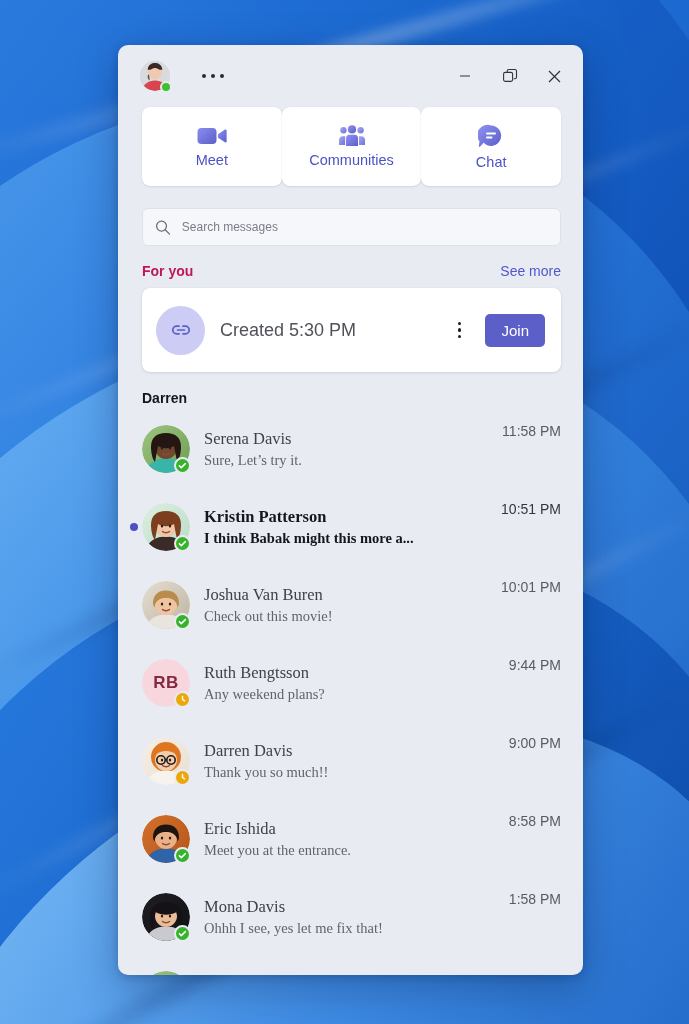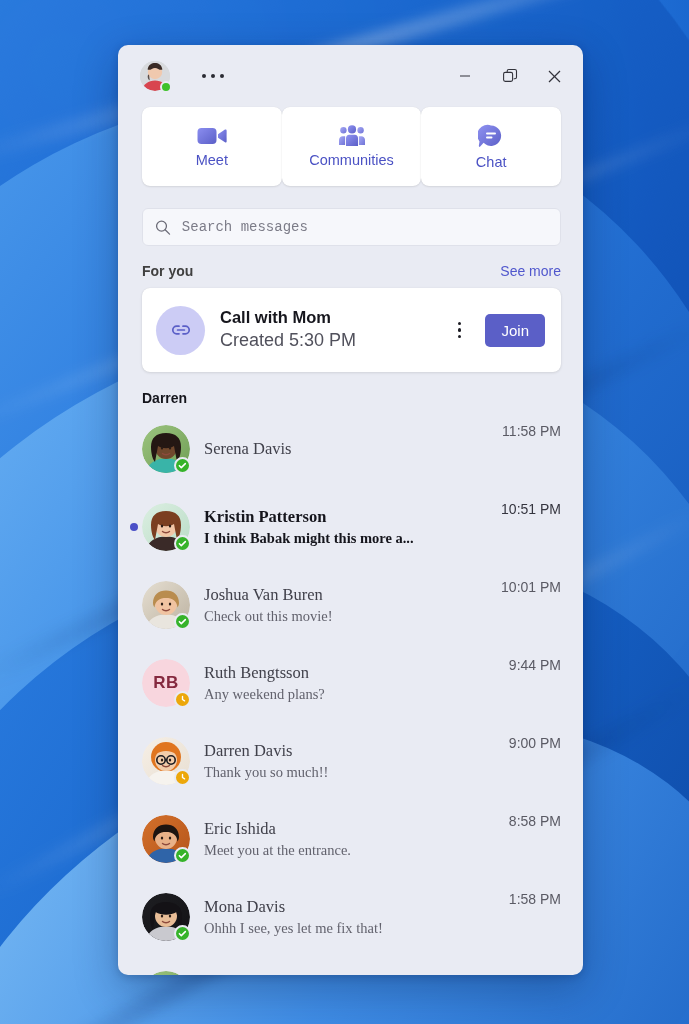--- a/index.html
+++ b/index.html
@@ -161,32 +161,32 @@
     height: 38px;
     background: #f6f7fb;
     border: 1px solid #dfe1ea;
     border-radius: 6px;
     display: flex; align-items: center;
     padding: 0 12px;
     gap: 11px;
   }
   .search-box input {
     border: none; outline: none; background: transparent;
-    font-family: Liberation Mono, monospace;
-    font-size: 14px; color: #a21caf; width: 100%;
+    font-family: Liberation Sans, sans-serif;
+    font-size: 12px; color: #a21caf; width: 100%;
   }
   .search-box input::placeholder { color: #7c7c88; }
 
   
   .section-head {
     display: flex; align-items: baseline; justify-content: space-between;
     padding: 17px 22px 9px 24px;
     flex: none;
   }
-  .section-title { font-size: 14px; font-weight: bold; color: #404040; }
+  .section-title { font-size: 14px; font-weight: bold; color: #be185d; }
   .see-more {
     font-size: 14px; color: #5057cd; cursor: pointer; text-align: right;
   }
 
   
   .foryou-wrap { padding: 0 22px 0 24px; flex: none; }
   .foryou-card {
     background: #fff; border-radius: 8px;
     box-shadow: 0 1px 3px rgba(0,0,0,.10), 0 0 1px rgba(0,0,0,.10);
     height: 84px;
@@ -419,21 +419,20 @@
     <div class="foryou-wrap">
       <div class="foryou-card">
         <div class="link-circle">
           <svg width="22" height="22" viewBox="0 0 22 22">
             <path d="M9 7.2H6.6a3.8 3.8 0 0 0 0 7.6H9" fill="none" stroke="#5b5fc7" stroke-width="1.7" stroke-linecap="round"></path>
             <path d="M13 7.2h2.4a3.8 3.8 0 0 1 0 7.6H13" fill="none" stroke="#5b5fc7" stroke-width="1.7" stroke-linecap="round"></path>
             <line x1="7.6" y1="11" x2="14.4" y2="11" stroke="#5b5fc7" stroke-width="1.7" stroke-linecap="round"></line>
           </svg>
         </div>
         <div class="foryou-texts">
-          <div class="foryou-title">Call with Mom</div>
           <div class="foryou-sub">Created 5:30 PM</div>
         </div>
         <div class="kebab">
           <span></span>
           <span></span>
           <span></span>
         </div>
         <button class="join-btn">Join</button>
       </div>
     </div>
@@ -463,20 +462,21 @@
                 </g>
               </svg></div>
             <div class="row-presence available">
               <svg width="11" height="11" viewBox="0 0 12 12">
                 <path d="M2.6 6.2l2.1 2.1 4.4-4.4" fill="none" stroke="#fff" stroke-width="1.7" stroke-linecap="round" stroke-linejoin="round"></path>
               </svg>
             </div>
           </div>
           <div class="row-texts">
             <div class="row-name">Serena Davis</div>
+            <div class="row-preview">Sure, Let’s try it.</div>
           </div>
           <div class="row-time">11:58 PM</div>
         </div>
         <div class="chat-row unread">
           <div class="unread-dot"></div>
           <div class="row-avatar-wrap">
             <div class="row-avatar"><svg width="48" height="48" viewBox="0 0 48 48">
                 <defs>
                   <clipPath id="av1">
                     <circle cx="24" cy="24" r="24"></circle>

